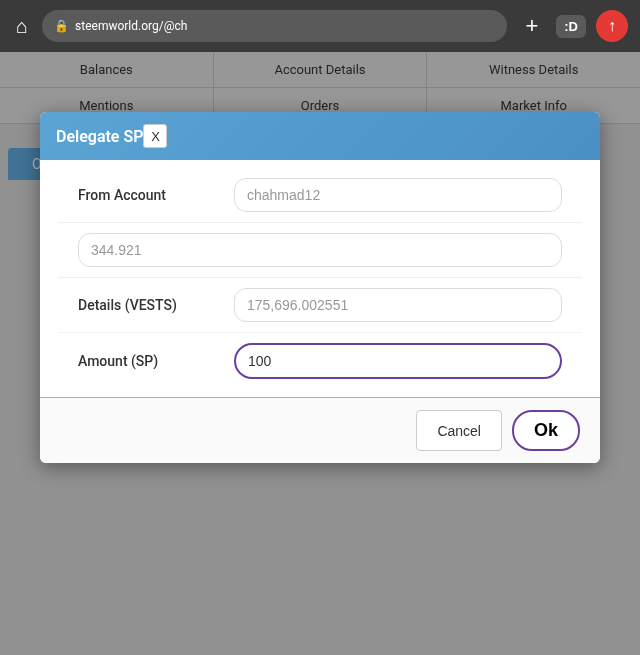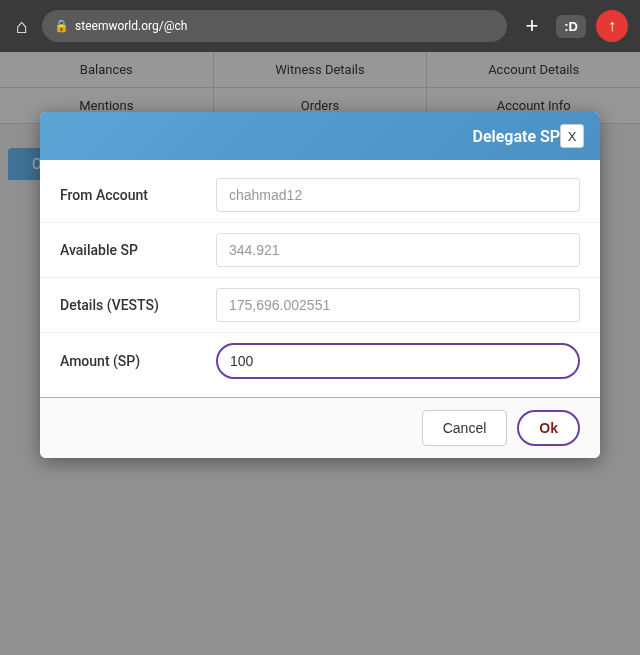--- a/index.html
+++ b/index.html
@@ -151,42 +151,42 @@
       box-shadow: 0 4px 20px rgba(0,0,0,0.4);
       overflow: hidden;
     }
 
     .modal-header {
       background: linear-gradient(135deg, #5ba4d4, #4a90c4);
       color: white;
       padding: 12px 16px;
       display: flex;
       align-items: center;
-      justify-content: flex-end;
+      justify-content: flex-start;
     }
     .modal-title {
       font-size: 16px;
       font-weight: 600;
     }
     .modal-close {
       background: white;
       border: 1px solid #ccc;
       border-radius: 3px;
       width: 24px;
       height: 24px;
       cursor: pointer;
       font-size: 13px;
       display: flex;
       align-items: center;
       justify-content: center;
       color: #333;
     }
 
     .modal-body {
-      padding: 8px 0;
+      padding: 8px 18px;
     }
 
     .form-row {
       display: flex;
       align-items: center;
       padding: 10px 20px;
       border-bottom: 1px solid #f0f0f0;
       gap: 16px;
     }
     .form-row:last-of-type {
@@ -195,21 +195,21 @@
     .form-label {
       width: 140px;
       font-size: 14px;
       font-weight: 500;
       color: #333;
       flex-shrink: 0;
     }
     .form-input {
       flex: 1;
       border: 1px solid #ddd;
-      border-radius: 3px;
+      border-radius: 12px;
       padding: 8px 12px;
       font-size: 14px;
       color: #999;
       background: white;
       outline: none;
     }
 
     
     .circled-input {
       border: 2.5px solid #6b3fa0 !important;
@@ -234,22 +234,22 @@
       color: #333;
       font-size: 14px;
       cursor: pointer;
     }
 
     .btn-ok {
       padding: 8px 20px;
       border: 2.5px solid #6b3fa0;
       border-radius: 20px;
       background: white;
-      color: #7f1d1d;
-      font-size: 14px;
+      color: #000000;
+      font-size: 18px;
       font-weight: 600;
       cursor: pointer;
     }
   </style>
 </head>
 <body>
 
 <div class="browser-chrome">
   <button class="browser-home-btn">⌂</button>
   <div class="browser-address-bar">
@@ -258,28 +258,28 @@
   </div>
   <button class="browser-add-btn">+</button>
   <button class="browser-menu-btn">:D</button>
   <button class="browser-user-btn">↑</button>
 </div>
 
 <div class="page-bg">
 
   <div class="nav-tabs-row">
     <div class="nav-tab">Balances</div>
+    <div class="nav-tab">Account Details</div>
     <div class="nav-tab">Witness Details</div>
-    <div class="nav-tab">Account Details</div>
   </div>
 
   <div class="nav-tabs-row nav-tabs-row2">
     <div class="nav-tab">Mentions</div>
     <div class="nav-tab">Orders</div>
-    <div class="nav-tab">Account Info</div>
+    <div class="nav-tab">Market Info</div>
   </div>
 
   <div class="sub-tabs">
     <div class="sub-tab active">Outgoing</div>
     <div class="sub-tab inactive">Expiring</div>
   </div>
 
   <div class="modal-overlay">
     <div class="modal">
 
@@ -289,21 +289,20 @@
       </div>
 
       <div class="modal-body">
 
         <div class="form-row">
           <label class="form-label">From Account</label>
           <input class="form-input" type="text" value="chahmad12" readonly="" placeholder="chahmad12" style="">
         </div>
 
         <div class="form-row">
-          <label class="form-label">Available SP</label>
           <input class="form-input" type="text" value="344.921" readonly="" placeholder="344.921" style="">
         </div>
 
 
         <div class="form-row">
           <label class="form-label">Details (VESTS)</label>
           <input class="form-input" type="text" value="175,696.002551" readonly="" placeholder="175,696.002551" style="">
         </div>
 
         <div class="form-row">

